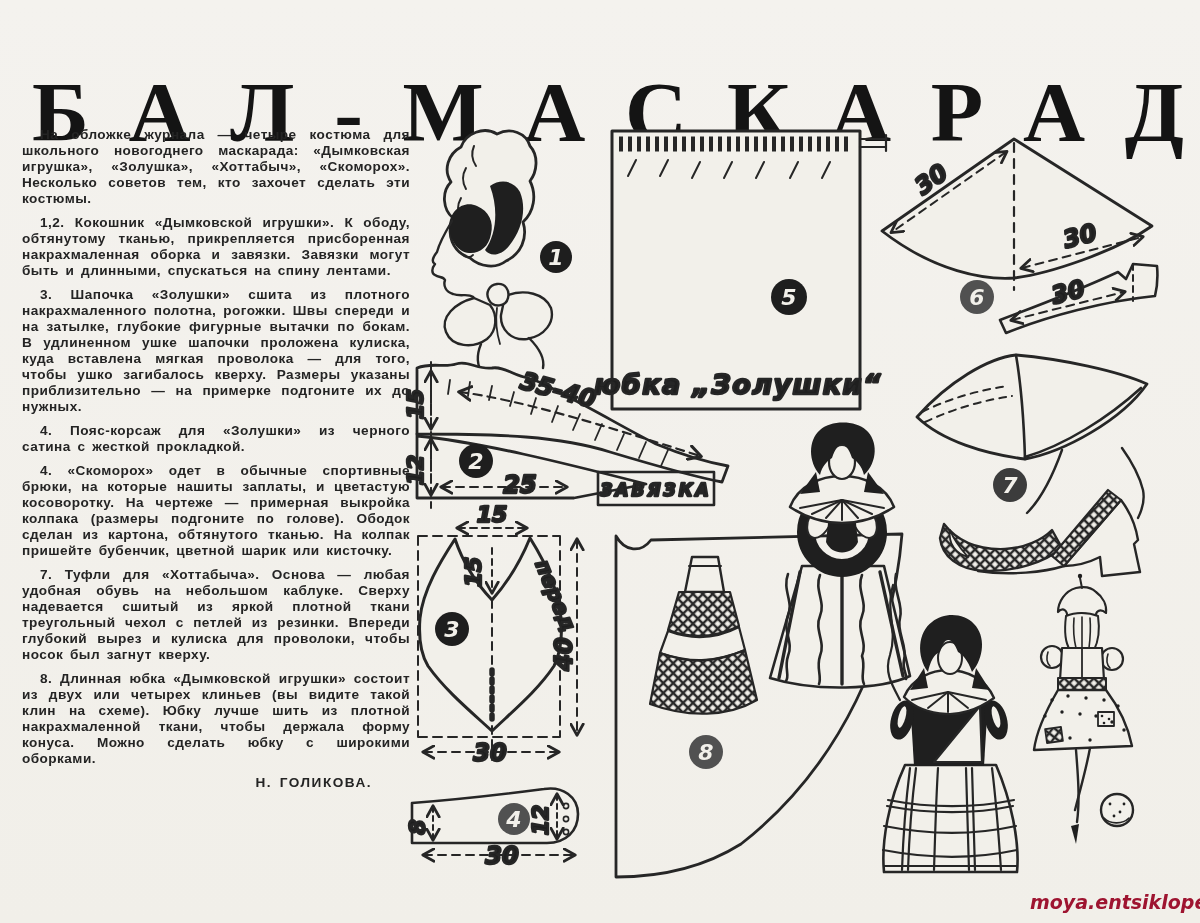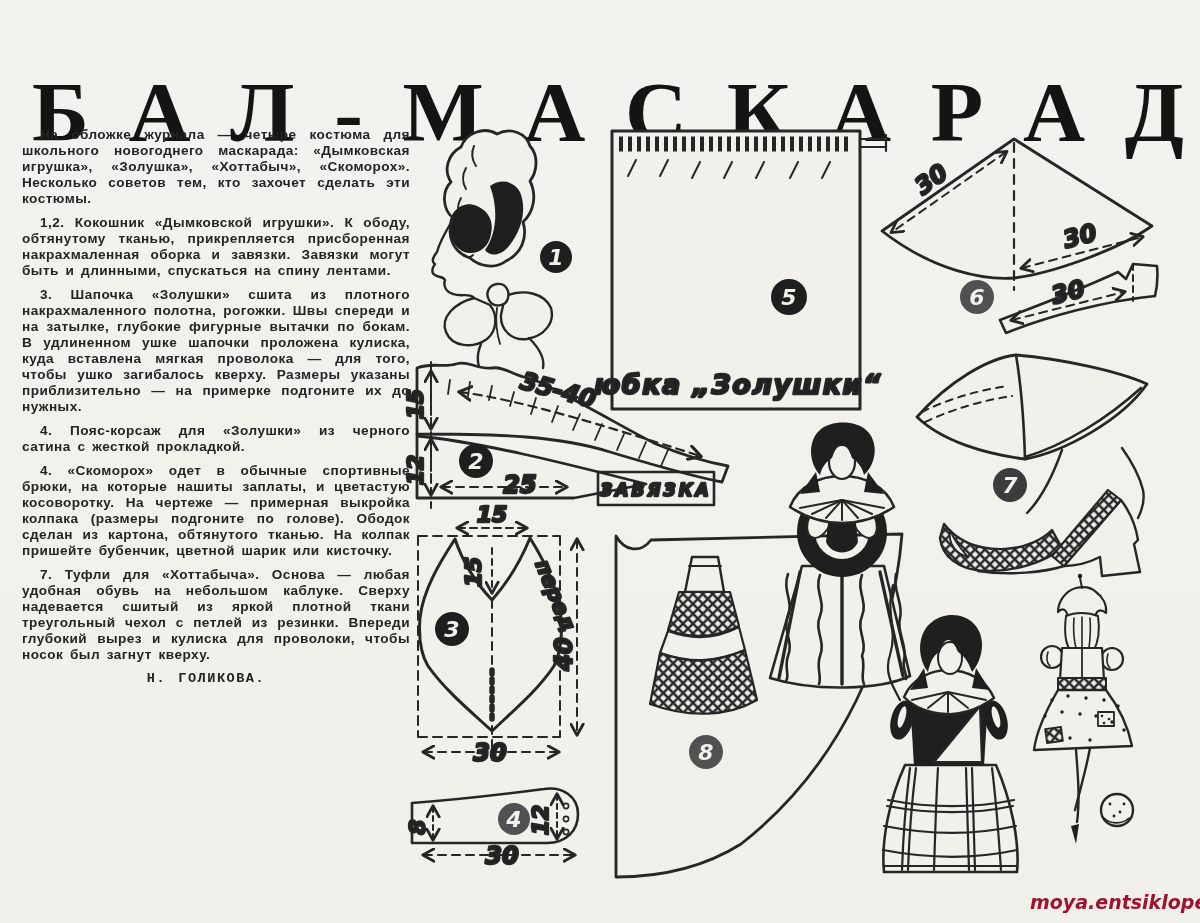--- a/index.html
+++ b/index.html
@@ -16,22 +16,22 @@
     white-space:pre;
   }
   .text-col{
     position:absolute; left:22px; top:127px; width:388px;
     font-size:13.6px; line-height:16px; font-weight:bold;
     letter-spacing:.45px; word-spacing:2.5px; text-align:justify;
     color:#242424;
   }
   .text-col p{ margin:0 0 8px 0; text-indent:18px; }
   .signature{
-    text-align:center; padding-right:38px; margin-top:12px;
-    letter-spacing:1.5px; font-weight:bold;font-family:Liberation Mono, monospace;
+    text-align:right; padding-right:38px; margin-top:12px;
+    letter-spacing:1.5px; font-weight:bold;
   }
   .diagrams{ position:absolute; left:405px; top:110px; }
   .watermark{
     position:absolute; left:1030px; top:891px;
     font-family:"DejaVu Sans", sans-serif;
     font-weight:bold; font-style:italic; font-size:19px;
   }
   svg text{ font-family:"DejaVu Sans", sans-serif; font-weight:bold; font-style:italic; fill:#1f1f1f; }
   svg .badge-num{ fill:#f2f0ea; font-size:22px; font-style:italic; }
   svg .dimtext{ font-size:22px; }
@@ -44,20 +44,21 @@
 
   <h1 class="title"><span>Б</span><span>А</span><span>Л</span><span>-</span><span>М</span><span>А</span><span>С</span><span>К</span><span>А</span><span>Р</span><span>А</span><span>Д</span></h1>
 
   <div class="text-col">
     <p>На обложке журнала — четыре костюма для школьного новогоднего маскарада: «Дымковская игрушка», «Золушка», «Хоттабыч», «Скоморох». Несколько советов тем, кто захочет сделать эти костюмы.</p>
     <p>1,2. Кокошник «Дымковской игрушки». К ободу, обтянутому тканью, прикрепляется присборенная накрахмаленная оборка и завязки. Завязки могут быть и длинными, спускаться на спину лентами.</p>
     <p>3. Шапочка «Золушки» сшита из плотного накрахмаленного полотна, рогожки. Швы спереди и на затылке, глубокие фигурные вытачки по бокам. В удлиненном ушке шапочки проложена кулиска, куда вставлена мягкая проволока — для того, чтобы ушко загибалось кверху. Размеры указаны приблизительно — на примерке подгоните их до нужных.</p>
     <p>4. Пояс-корсаж для «Золушки» из черного сатина с жесткой прокладкой.</p>
     <p>4. «Скоморох» одет в обычные спортивные брюки, на которые нашиты заплаты, и цветастую косоворотку. На чертеже — примерная выкройка колпака (размеры подгоните по голове). Ободок сделан из картона, обтянутого тканью. На колпак пришейте бубенчик, цветной шарик или кисточку.</p>
     <p>7. Туфли для «Хоттабыча». Основа — любая удобная обувь на небольшом каблуке. Сверху надевается сшитый из яркой плотной ткани треугольный чехол с петлей из резинки. Впереди глубокий вырез и кулиска для проволоки, чтобы носок был загнут кверху.</p>
+    <p>8. Длинная юбка «Дымковской игрушки» состоит из двух или четырех клиньев (вы видите такой клин на схеме). Юбку лучше шить из плотной накрахмаленной ткани, чтобы держала форму конуса. Можно сделать юбку с широкими оборками.</p>
     <p class="signature">Н. ГОЛИКОВА.</p>
   </div>
 
   <svg class="diagrams" width="795" height="813" viewBox="405 110 795 813" fill="none" stroke="#262626" stroke-width="2.4" stroke-linecap="round" stroke-linejoin="round">
     <defs>
       <pattern id="hatch" patternUnits="userSpaceOnUse" width="7" height="7" patternTransform="rotate(45)">
         <rect width="7" height="7" fill="#f2f0ea"></rect>
         <line x1="0" y1="0" x2="0" y2="7" stroke="#2c2c2c" stroke-width="2.1"></line>
       </pattern>
       <marker id="arr" viewBox="0 0 12 12" refX="9" refY="6" markerWidth="7.5" markerHeight="7.5" orient="auto-start-reverse">

